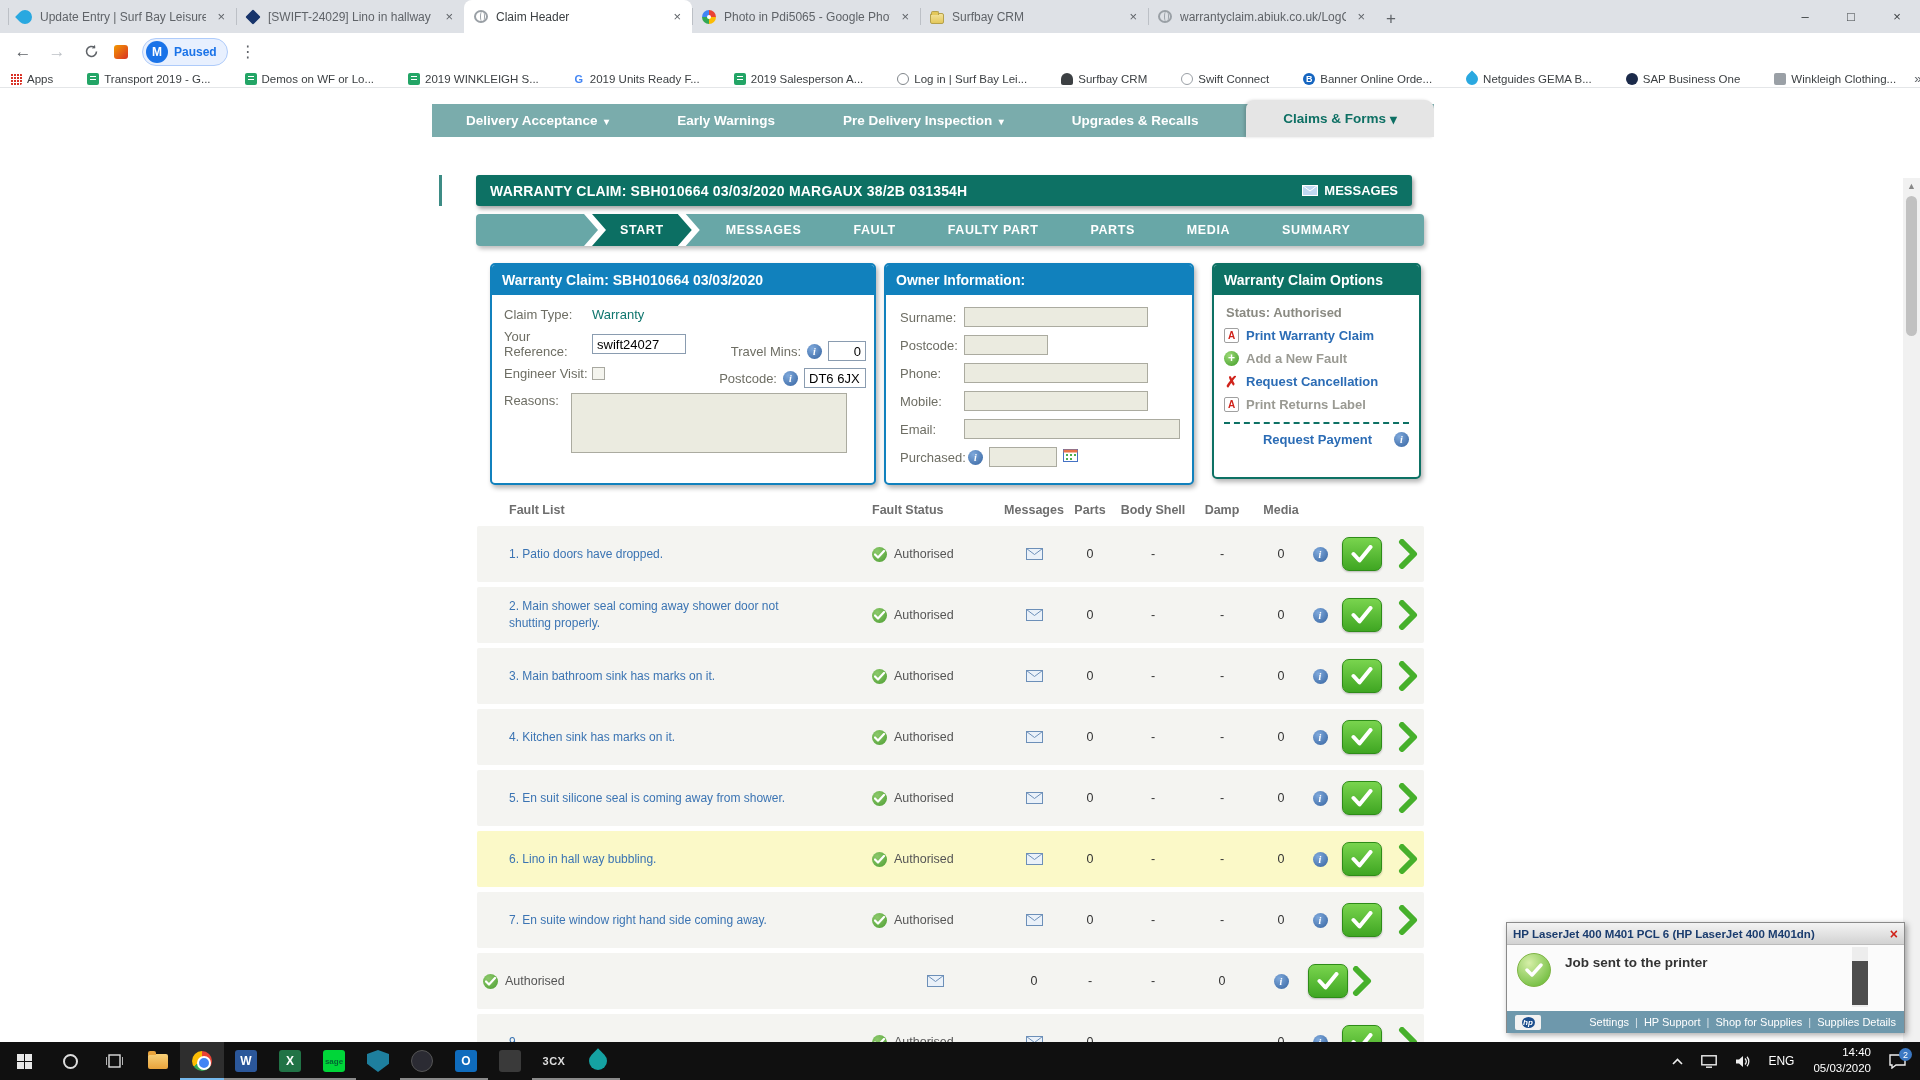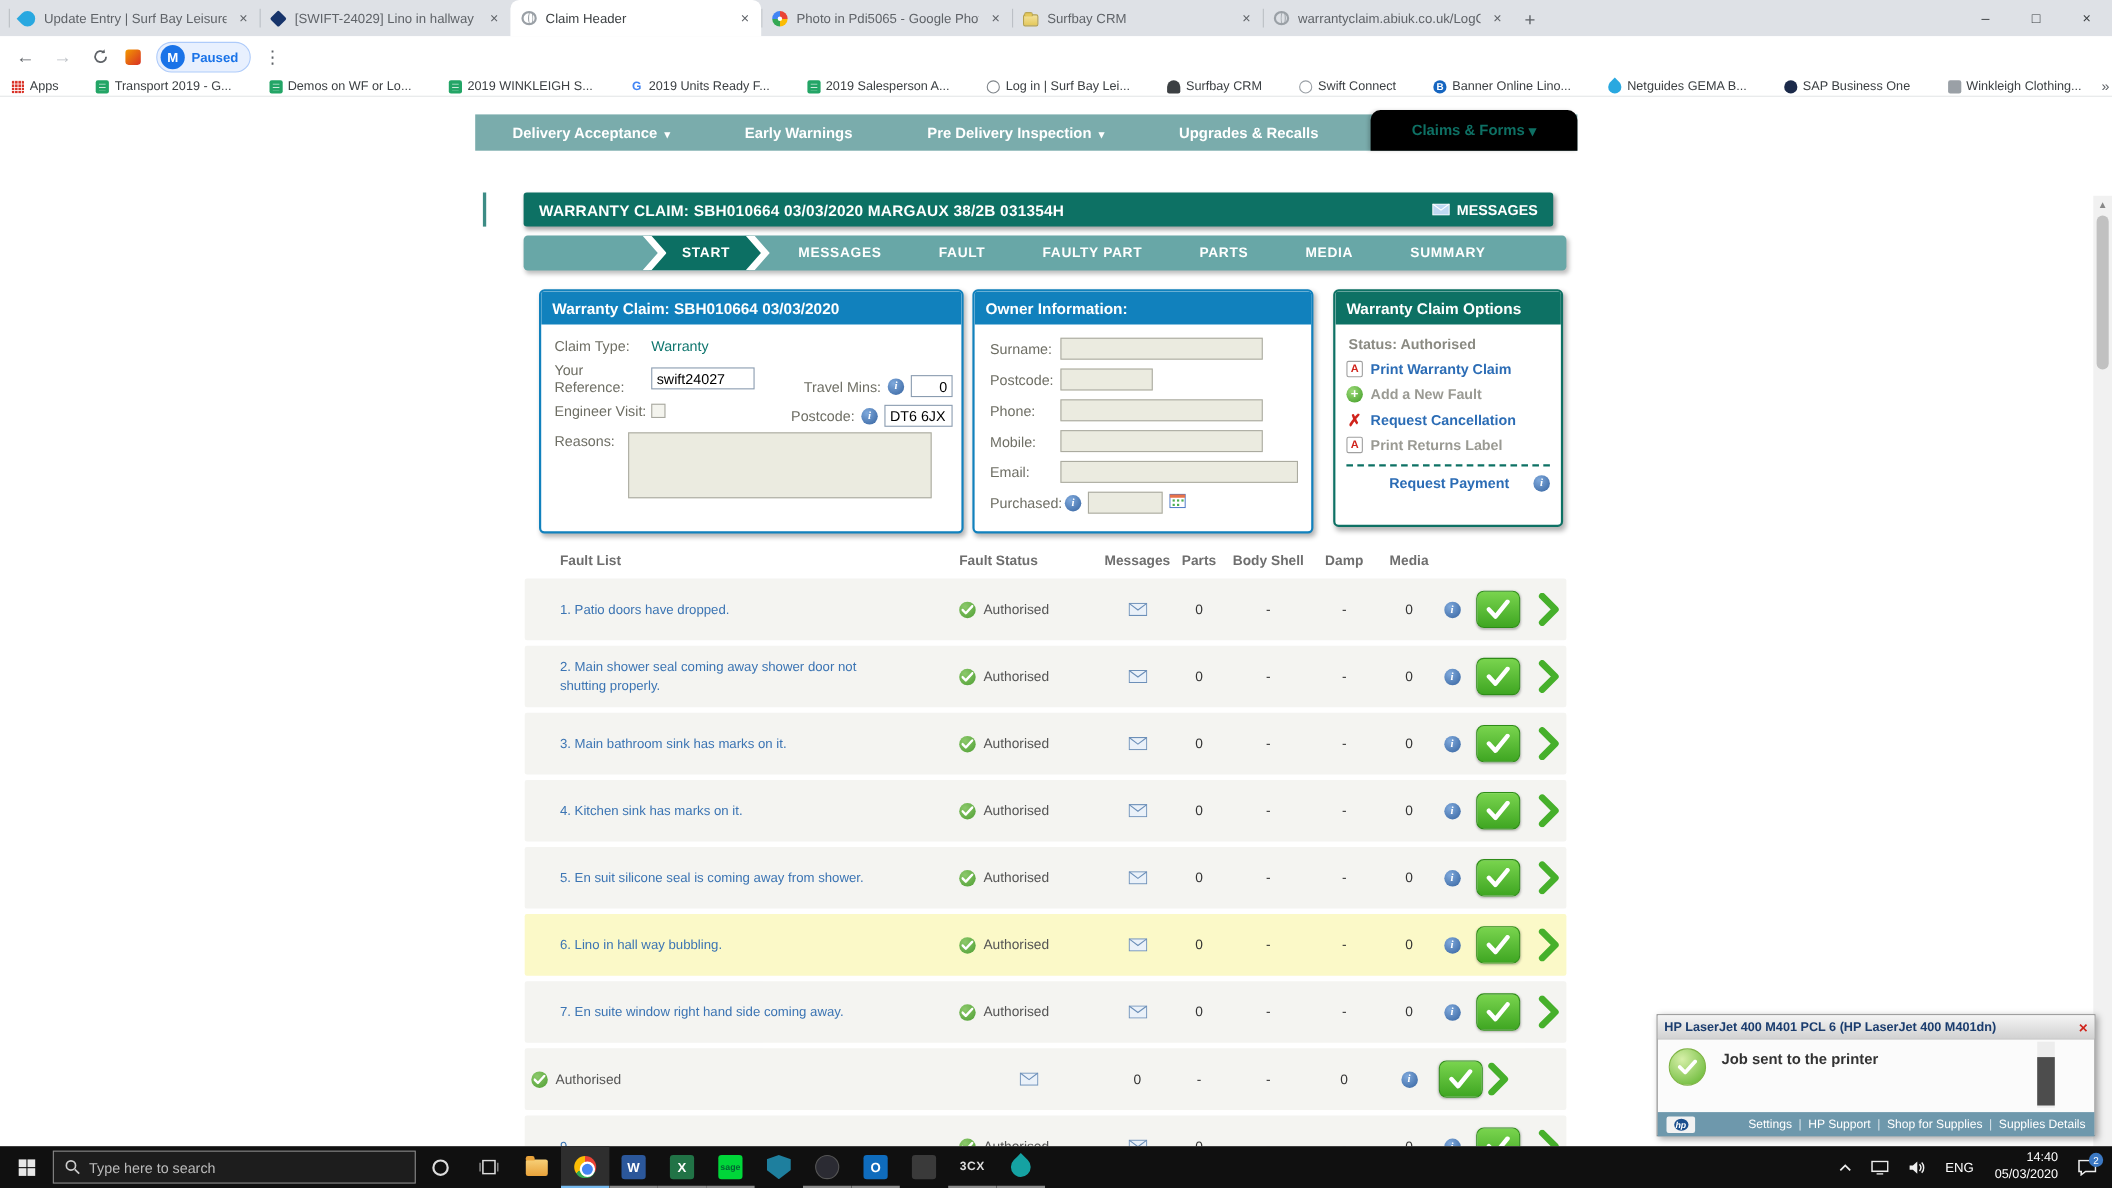--- a/index.html
+++ b/index.html
@@ -83,21 +83,21 @@
   .bmi-ring { border:1.5px solid #9AA0A6; border-radius:50%; background:none; }
   #bm-overflow { margin-left:auto; color:#5F6368; font-size:13px; }
 
   
   #page { position:absolute; left:0; top:89px; width:1920px; height:953px; background:#fff; overflow:hidden; }
 
   #navstrip { position:absolute; left:432px; top:15px; width:1002px; height:33px; background:#7AACAC;
     display:flex; align-items:center; }
   .navitem { color:#fff; font-weight:bold; font-size:13.5px; padding:0 34px; white-space:nowrap; }
   .navitem .caret { font-size:10px; }
-  #nav-active-tab { position:absolute; right:0; top:-4px; height:37px; width:188px; background:#000000;
+  #nav-active-tab { position:absolute; right:0; top:-4px; height:37px; width:188px; background:#e5e5e5;
     border-radius:9px 9px 0 0; display:flex; align-items:center; justify-content:center;
     color:#0E7064; font-weight:bold; font-size:13.5px; box-shadow:-2px 0 3px rgba(0,0,0,.15); }
 
   #accent-line { position:absolute; left:439px; top:86px; width:3px; height:31px; background:#3D8C85; }
 
   #claimbar { position:absolute; left:476px; top:86px; width:936px; height:31px; background:#0D7164;
     border-radius:3px; box-shadow:2px 3px 4px rgba(0,0,0,.35); display:flex; align-items:center;
     padding:0 14px; }
   #claimbar-title { color:#fff; font-weight:bold; font-size:14px; letter-spacing:.2px; }
   #claim-messages { margin-left:auto; display:flex; align-items:center; gap:6px; color:#fff;
@@ -356,21 +356,21 @@
       <span class="bm">
        <span class="bmi bmi-people"></span>
        <span>Surfbay CRM</span>
      </span>
       <span class="bm">
        <span class="bmi bmi-ring"></span>
        <span>Swift Connect</span>
      </span>
       <span class="bm">
        <span class="bmi bmi-b">B</span>
-       <span>Banner Online Lino...</span>
+       <span>Banner Online Orde...</span>
      </span>
       <span class="bm">
        <span class="bmi bmi-drop"></span>
        <span>Netguides GEMA B...</span>
      </span>
       <span class="bm">
        <span class="bmi bmi-sap"></span>
        <span>SAP Business One</span>
      </span>
       <span class="bm">
@@ -914,27 +914,20 @@
 
 <div id="taskbar">
   <div id="start-btn" class="tb-btn">
     <span class="winlogo">
         <i></i>
         <i></i>
         <i></i>
         <i></i>
       </span>
   </div>
-  <div id="search-box">
-    <svg width="14" height="14" viewBox="0 0 14 14">
-        <circle cx="5.5" cy="5.5" r="4.2" fill="none" stroke="#CCC" stroke-width="1.5"></circle>
-        <line x1="9" y1="9" x2="13" y2="13" stroke="#CCC" stroke-width="1.5"></line>
-      </svg>
-    <span>Type here to search</span>
-  </div>
   <div class="tb-btn">
     <span style="width:15px;height:15px;border:2px solid #DDD;border-radius:50%"></span>
   </div>
   <div class="tb-btn">
     <svg width="17" height="14" viewBox="0 0 17 14">
         <rect x="3" y="1" width="11" height="12" fill="none" stroke="#DDD" stroke-width="1.4"></rect>
         <line x1="0" y1="3" x2="0" y2="11" stroke="#DDD" stroke-width="1.6"></line>
         <line x1="17" y1="3" x2="17" y2="11" stroke="#DDD" stroke-width="1.6"></line>
       </svg>
   </div>

